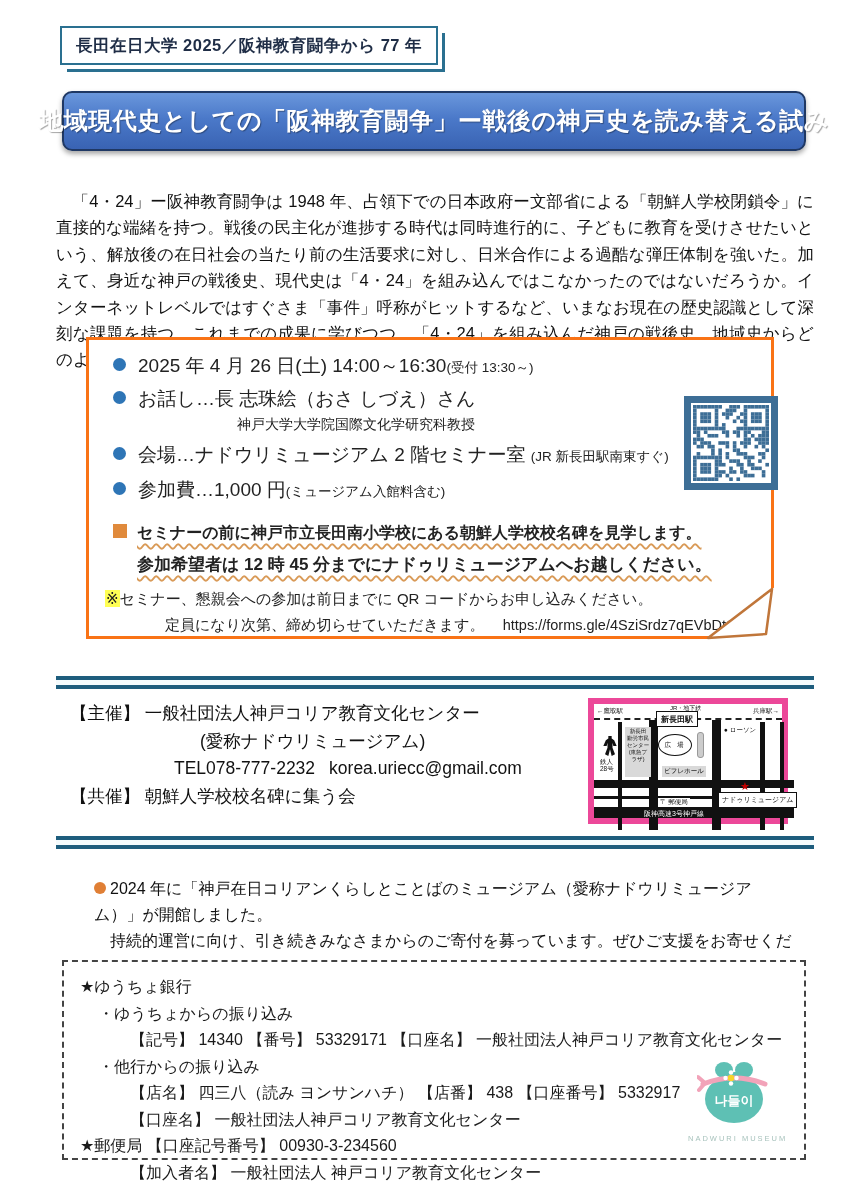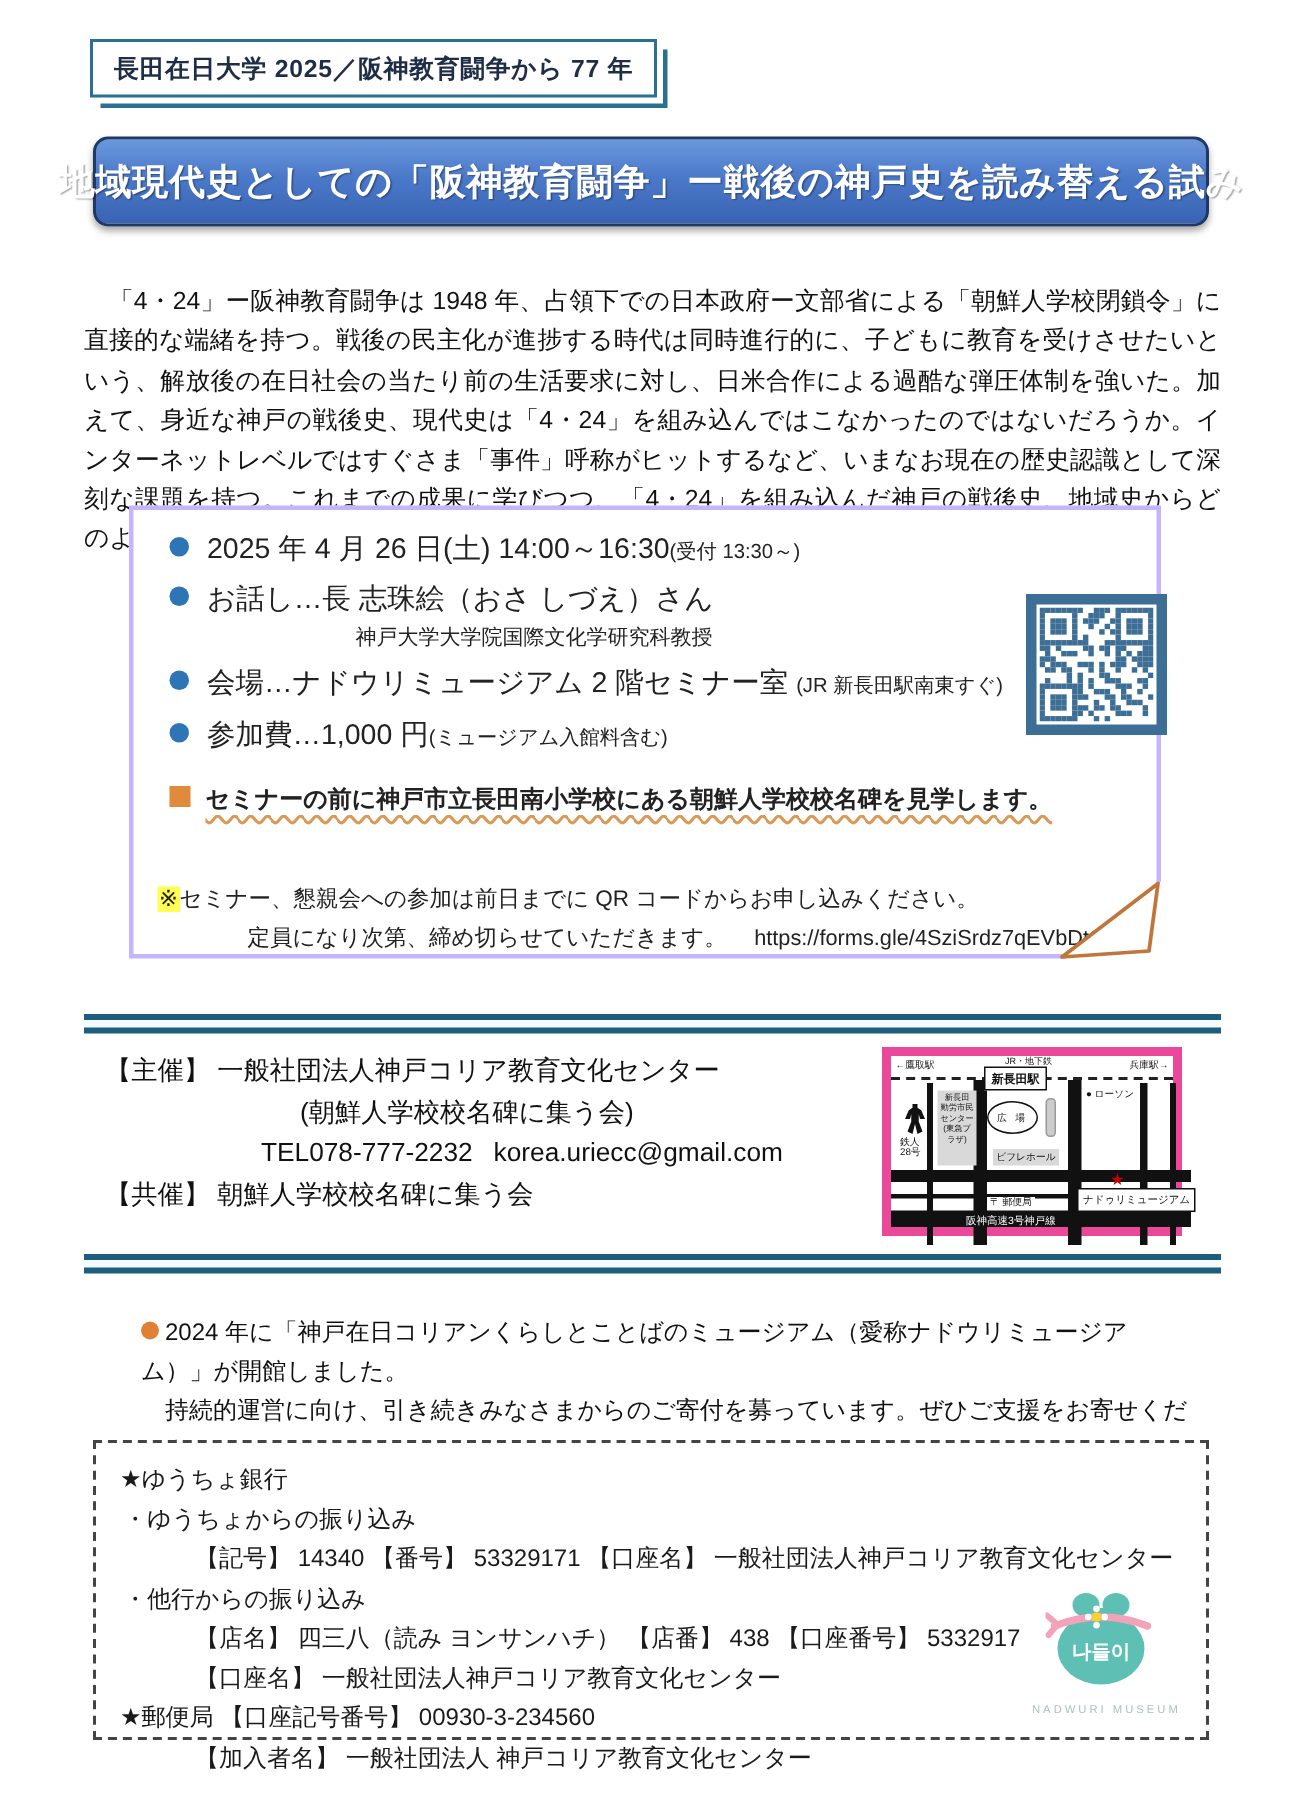--- a/index.html
+++ b/index.html
@@ -32,21 +32,21 @@
 
   
   .intro {
     left: 56px; top: 188px; width: 758px;
     font-size: 16.5px; line-height: 1.6; text-align: justify; color: #111;
   }
 
   
   .event-box {
     left: 86px; top: 337px; width: 688px; height: 302px;
-    border: 3px solid #c4b5fd; background: #fff;
+    border: 3px solid #f97316; background: #fff;
   }
   .ev-line { position: absolute; left: 24px; white-space: nowrap; font-size: 19px; color: #222; }
   .dot {
     display: inline-block; width: 13px; height: 13px; border-radius: 50%;
     background: #2e75b6; margin-right: 12px; vertical-align: 1px;
   }
   .sq {
     display: inline-block; width: 14px; height: 14px;
     background: #e08a3c; margin-right: 10px; vertical-align: 0px;
   }
@@ -117,21 +117,21 @@
   .obullet { display: inline-block; width: 12px; height: 12px; border-radius: 50%;
     background: #e07f35; margin-right: 4px; }
 
   
   .bank {
     left: 62px; top: 960px; width: 744px; height: 200px;
     border: 2px dashed #444; background: #fff; padding: 12px 14px; font-size: 16px;
   }
   .bank div { line-height: 26.5px; white-space: nowrap; }
   .bi0 { margin-left: 2px; }
-  .bi1 { margin-left: 4px; }
+  .bi1 { margin-left: 20px; }
   .bi2 { margin-left: 52px; }
 
   
   .logo { left: 688px; top: 1058px; width: 92px; text-align: center; z-index: 3; }
   .logo-caption { font-size: 7.5px; letter-spacing: 2px; color: #a8c3bd; margin-top: 6px;
     white-space: nowrap; }
 </style>
 </head>
 <body>
 
@@ -157,20 +157,23 @@
     <div class="speaker-title">神戸大学大学院国際文化学研究科教授</div>
     <div class="ev-line" style="top:102px;">
       <span class="dot"></span><span>会場…ナドウリミュージアム 2 階セミナー室</span> <span class="small-note">(JR 新長田駅南東すぐ)</span>
     </div>
     <div class="ev-line" style="top:137px;">
       <span class="dot"></span><span>参加費…1,000 円</span><span class="small-note">(ミュージアム入館料含む)</span>
     </div>
 
     <div class="ev-line" style="top:183px; font-size:16px; font-weight:bold;">
       <span class="sq"></span><span class="wavy">セミナーの前に神戸市立長田南小学校にある朝鮮人学校校名碑を見学します。</span>
+    </div>
+    <div class="ev-line" style="top:213px; left:48px; font-size:17px; font-weight:bold;">
+      <span class="wavy">参加希望者は 12 時 45 分までにナドゥリミュージアムへお越しください。</span>
     </div>
 
     <div class="ev-line apply" style="top:250px; left:16px;">
       <span class="hl">※</span><span>セミナー、懇親会への参加は前日までに QR コードからお申し込みください。</span>
     </div>
     <div class="ev-line apply" style="top:276px; left:32px;margin-left:44px;">
       <span>定員になり次第、締め切らせていただきます。</span>
       <span class="url" style="margin-left:14px;">https://forms.gle/4SziSrdz7qEVbDt16</span>
     </div>
   </div>
@@ -409,21 +412,21 @@
         <rect x="40" y="80" width="4" height="4"></rect>
         <rect x="48" y="80" width="4" height="4"></rect>
       </svg>
   </div>
 
   <div class="abs dbl-rule rule1"></div>
   <div class="abs dbl-rule rule2"></div>
 
   <div class="abs org">
     <div>【主催】 一般社団法人神戸コリア教育文化センター</div>
-    <div class="ind-a">(朝鮮人学校校名碑に集う会)</div>
+    <div class="ind-a">(愛称ナドウリミュージアム)</div>
     <div class="ind-c">
       <span>TEL078-777-2232</span><span class="email">korea.uriecc@gmail.com</span>
     </div>
     <div>【共催】 朝鮮人学校校名碑に集う会</div>
   </div>
 
   <div class="abs map">
     <div class="lbl" style="left:3px; top:3px;">←鷹取駅</div>
     <div class="lbl" style="left:76px; top:1px; font-size:6px;">JR・地下鉄</div>
     <div class="lbl" style="right:3px; top:3px;">兵庫駅→</div>

